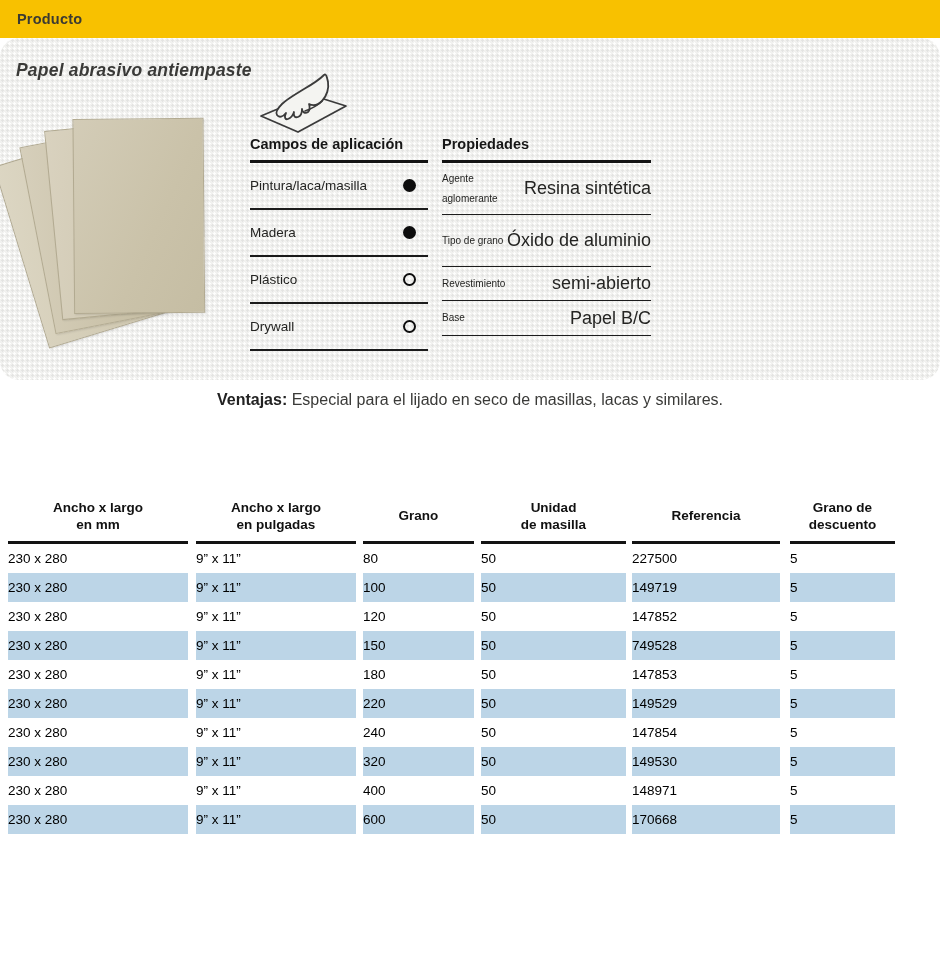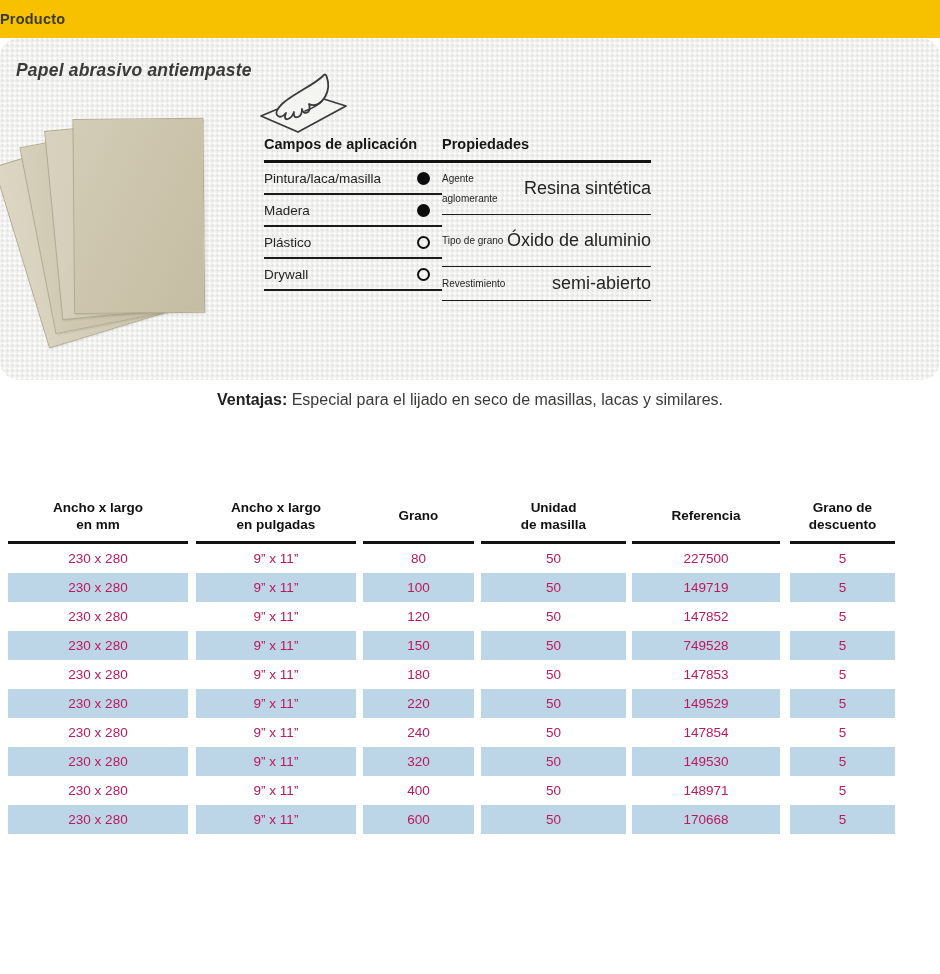--- a/index.html
+++ b/index.html
@@ -2,21 +2,21 @@
 <html style="--accent: #F8C100; --rowblue: #BCD5E7;"><head>
 <meta charset="utf-8">
 <style>
   html,body{margin:0;padding:0;background:#ffffff;}
   body{font-family:"Liberation Sans", sans-serif; color:#2b2b28;}
   .page{position:relative;width:940px;height:974px;background:#ffffff;overflow:hidden;}
 
   
   .topbar{position:absolute;left:0;top:0;width:940px;height:38px;background:var(--accent,#F8C100);
           display:flex;align-items:center;}
-  .topbar .bar-label{font-size:14.5px;font-weight:600;color:#3c3b32;letter-spacing:.2px;}
+  .topbar .bar-label{margin-left:17px;font-size:14.5px;font-weight:600;color:#3c3b32;letter-spacing:.2px;}
 
   
   .hero{position:absolute;left:0;top:38px;width:940px;height:342px;
         background-color:#f1f1ef;
         background-image:
           radial-gradient(rgba(120,120,115,0.10) 1px, transparent 1.3px),
           radial-gradient(rgba(255,255,255,0.9) 1px, transparent 1.3px);
         background-size:5px 5px,5px 5px;
         background-position:0 0,2px 3px;border-radius:19px;}
   .product-title{position:absolute;left:16px;top:22px;margin:0;
@@ -33,22 +33,22 @@
   .sheet.s3{left:22px;top:8px;transform:rotate(-5.5deg);background:linear-gradient(100deg,#d9d2bf,#c9c1a8);}
   .sheet.s4{left:36px;top:6px;width:131px;height:195px;transform:rotate(-0.5deg);
             background:linear-gradient(115deg,#d3ccb7 0%,#cac2a9 60%,#c5bda3 100%);}
 
   
   .hand-icon{position:absolute;left:256px;top:34px;}
 
   
   .mini-title{font-size:14.5px;font-weight:bold;color:#161616;padding-bottom:8px;
               border-bottom:3px solid #131313;}
-  .campos{position:absolute;left:264px;top:98px;width:178px;}
-  .campo-row{height:32px;display:flex;align-items:center;justify-content:space-between;
+  .campos{position:absolute;left:250px;top:98px;width:178px;}
+  .campo-row{height:47px;display:flex;align-items:center;justify-content:space-between;
              border-bottom:2px solid #1b1b1b;box-sizing:border-box;}
   .campo-label{font-size:13.5px;color:#242422;}
   .circle{width:13px;height:13px;border-radius:50%;box-sizing:border-box;margin-right:12px;flex:0 0 auto;}
   .circle.filled{background:#0d0d0d;}
   .circle.open{border:2.5px solid #0d0d0d;background:transparent;}
 
   .props{position:absolute;left:442px;top:98px;width:209px;}
   .prop-row{display:flex;align-items:center;justify-content:space-between;
             border-bottom:1.5px solid #1d1d1d;box-sizing:border-box;}
   .prop-label{width:78px;font-size:10px;line-height:20px;color:#242422;white-space:normal;}
@@ -58,21 +58,21 @@
   .ventajas{position:absolute;left:0;top:391px;width:940px;text-align:center;
             font-size:16px;color:#3a3a38;}
   .ventajas b{color:#222;}
 
   
   .grid-table{position:absolute;left:0;top:490px;width:940px;height:350px;}
   .t-col{position:absolute;top:0;}
   .t-head{height:51px;display:flex;flex-direction:column;justify-content:center;align-items:center;
           border-bottom:3px solid #131313;box-sizing:content-box;}
   .t-head-line{font-size:13.5px;font-weight:bold;line-height:17px;color:#111;text-align:center;}
-  .t-cell{height:29px;line-height:29px;text-align:center;font-size:13.5px;color:#be185d;}
+  .t-cell{height:29px;line-height:29px;font-size:13.5px;color:#000000;}
   .t-cell.alt{background:var(--rowblue,#BCD5E7);}
 </style>
 </head>
 <body>
 
 <div class="page">
 
   <div class="topbar">
     <span class="bar-label">Producto</span>
   </div>
@@ -130,20 +130,24 @@
             <div class="prop-value">Resina sintética</div>
           </div>
           <div class="prop-row" style="min-height: 52px;">
             <div class="prop-label">Tipo de grano</div>
             <div class="prop-value">Óxido de aluminio</div>
           </div>
           <div class="prop-row" style="min-height: 34px;">
             <div class="prop-label">Revestimiento</div>
             <div class="prop-value">semi-abierto</div>
           </div>
+          <div class="prop-row" style="min-height: 35px;">
+            <div class="prop-label">Base</div>
+            <div class="prop-value">Papel B/C</div>
+          </div>
         </div>
     </div>
 
   </div>
 
   <div class="ventajas">
     <b>Ventajas:</b><span> Especial para el lijado en seco de masillas, lacas y similares.</span>
   </div>
 
   <div class="grid-table">

